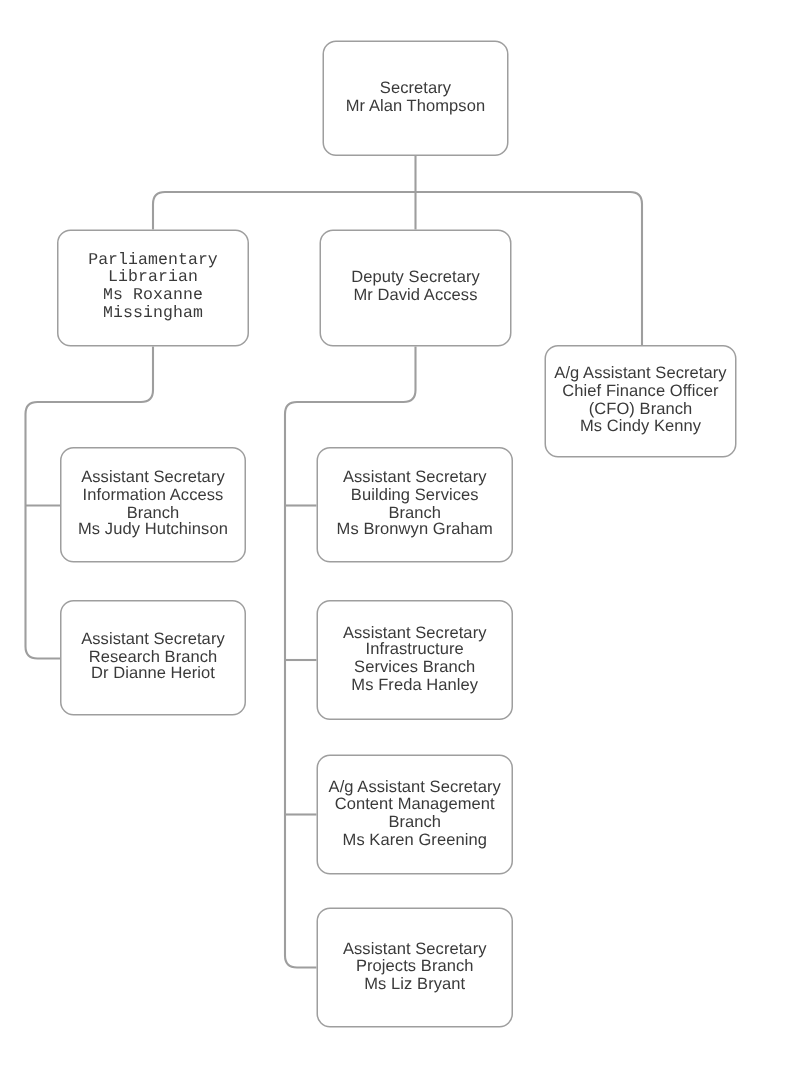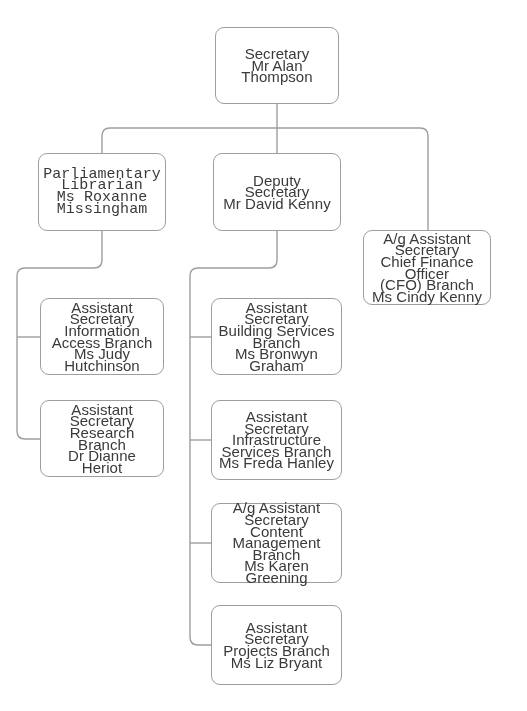--- a/index.html
+++ b/index.html
@@ -31,21 +31,21 @@
     background: #ffffff;
     border: 1.4px solid #9e9e9e;
     border-radius: 9px;
     display: flex;
     align-items: center;
     justify-content: center;
     text-align: center;
     z-index: 2;
   }
   .node-text {
-    font-size: 15px;
+    font-size: 11px;
     line-height: 11.6px;
     color: #3a3a3a;
     padding: 0 5px;
     white-space: pre-line;
     letter-spacing: 0.05px;
   }
   .n-secretary      { left: 215px; top: 27px;  width: 124px; height: 77px; }
   .n-parl-librarian { left: 38px;  top: 153px; width: 128px; height: 78px; font-family: Liberation Mono, monospace; }
   .n-deputy-sec     { left: 213px; top: 153px; width: 128px; height: 78px; }
   .n-cfo            { left: 363px; top: 230px; width: 128px; height: 75px; }
@@ -86,21 +86,21 @@
 Mr Alan Thompson</span>
   </div>
 
   <div class="node-box n-parl-librarian">
     <span class="node-text">Parliamentary Librarian
 Ms Roxanne Missingham</span>
   </div>
 
   <div class="node-box n-deputy-sec">
     <span class="node-text">Deputy Secretary
-Mr David Kenny</span>
+Mr David Access</span>
   </div>
 
   <div class="node-box n-cfo">
     <span class="node-text">A/g Assistant Secretary
 Chief Finance Officer
 (CFO) Branch
 Ms Cindy Kenny</span>
   </div>
 
   <div class="node-box n-info-access">

